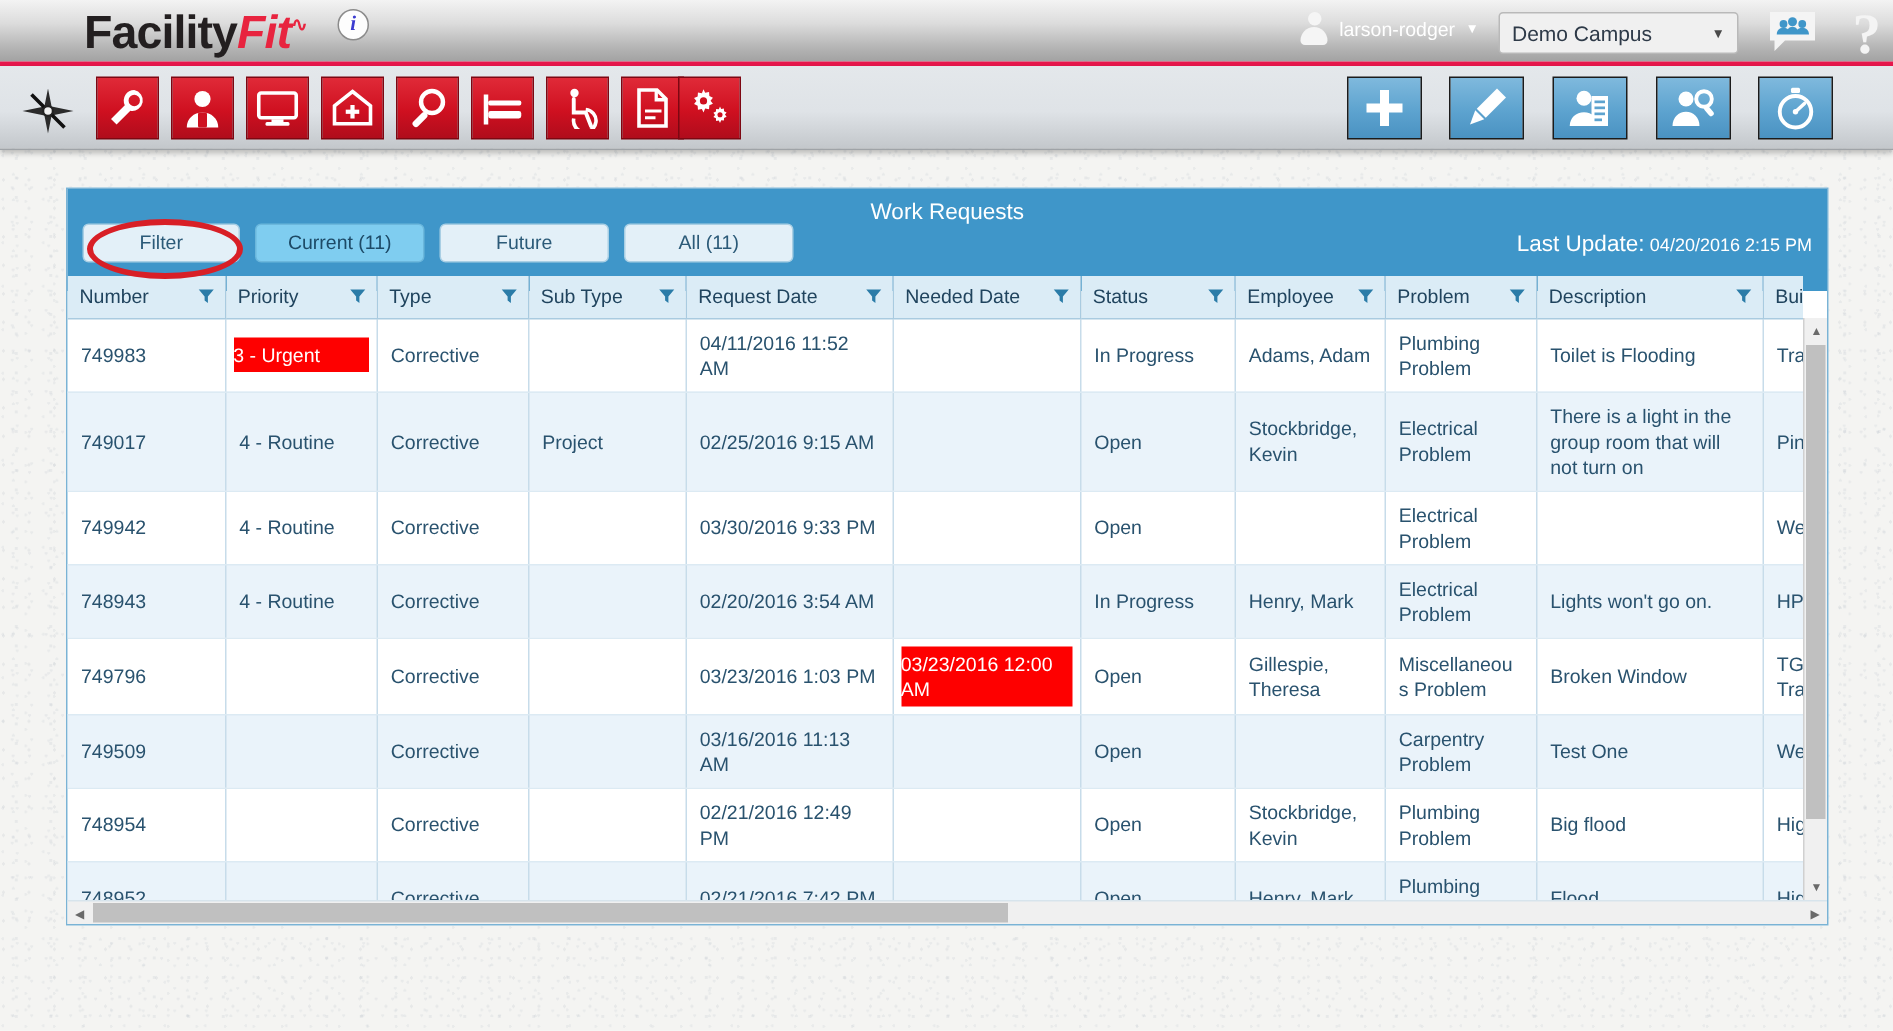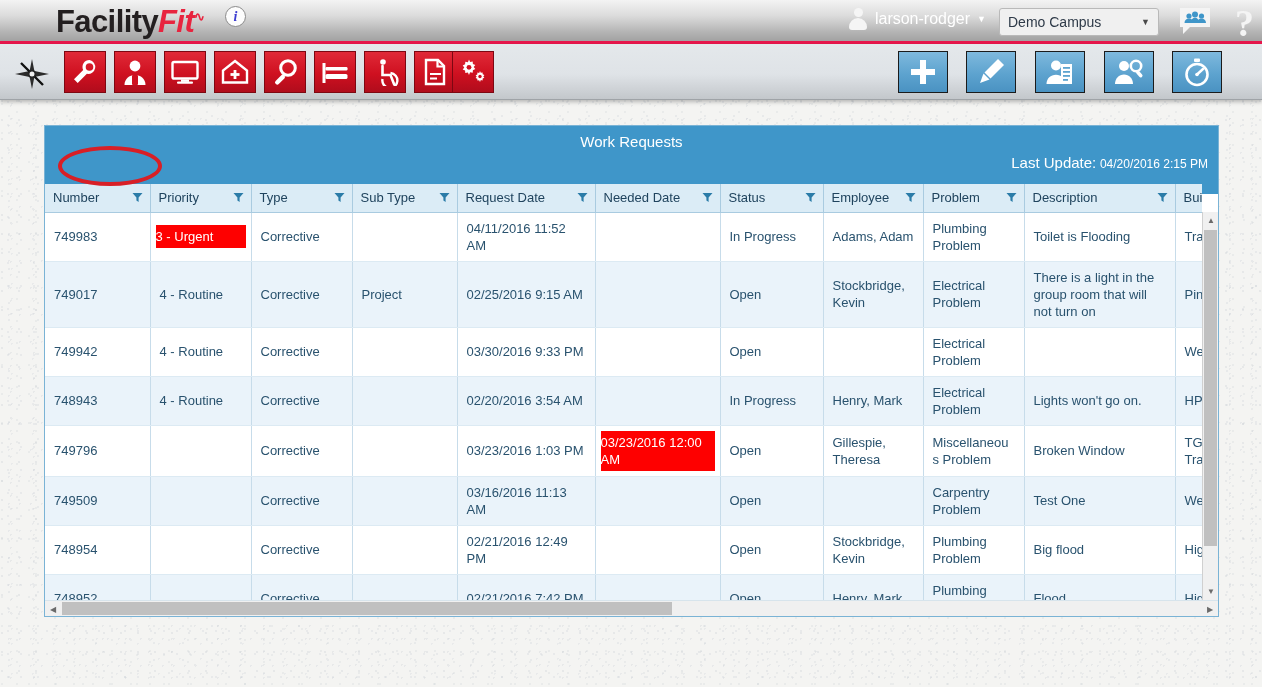--- a/index.html
+++ b/index.html
@@ -42,21 +42,21 @@
   #info-icon {
     position:absolute; left:225px; top:6px; width:21px; height:21px;
     border-radius:50%; background:#fdfdfd; border:1.5px solid #8b8b8b;
     color:#3b3bd0; font-size:14px; font-weight:bold; font-style:italic;
     text-align:center; line-height:19px; font-family:"Liberation Serif", serif;
   }
   #user-block { position:absolute; right:276px; top:8px; display:flex; align-items:center; gap:7px; }
   .avatar-glyph { width:20px; height:22px; position:relative; }
   .avatar-glyph::before { content:""; position:absolute; left:6px; top:0; width:9px; height:9px; border-radius:50%; background:#f5f5f5; }
   .avatar-glyph::after { content:""; position:absolute; left:1px; top:10px; width:18px; height:12px; border-radius:9px 9px 3px 3px; background:#f5f5f5; }
-  #user-name { color:#ffffff; font-size:16px; }
+  #user-name { color:#ffffff; font-size:13px; }
   .caret-dn { color:#fff; font-size:9px; }
   #campus-select {
     position:absolute; right:103px; top:8px; width:160px; height:28px;
     background:#f0f0f0; border:1px solid #b9b9b9; border-radius:3px;
     display:flex; align-items:center; padding:0 8px;
     font-size:14px; color:#2e3a48;
   }
   #campus-select .sel-caret { margin-left:auto; font-size:9px; color:#4a4a4a; }
   #chat-icon { position:absolute; right:50px; top:6px; width:34px; height:30px; }
   #help-icon { position:absolute; right:8px; top:1px; color:#f4f4f4; font-size:38px; font-weight:bold; font-family:"Liberation Serif", serif; }
@@ -311,20 +311,26 @@
   </div>
 </div>
 
 <div id="panel">
 
   <div id="panel-head">
     <div id="panel-title">Work Requests</div>
     <div id="last-update">
       <span class="lu-label">Last Update:</span>
       <span class="lu-val">04/20/2016 2:15 PM</span>
+    </div>
+    <div class="tabstrip">
+      <div class="tab filter">Filter</div>
+      <div class="tab active">Current (11)</div>
+      <div class="tab">Future</div>
+      <div class="tab">All (11)</div>
     </div>
   </div>
 
   <div id="grid-wrap">
     <div id="grid-scroll">
       <table id="grid">
         <colgroup>
           <col style="width:105px">
             <col style="width:101px">
             <col style="width:101px">

